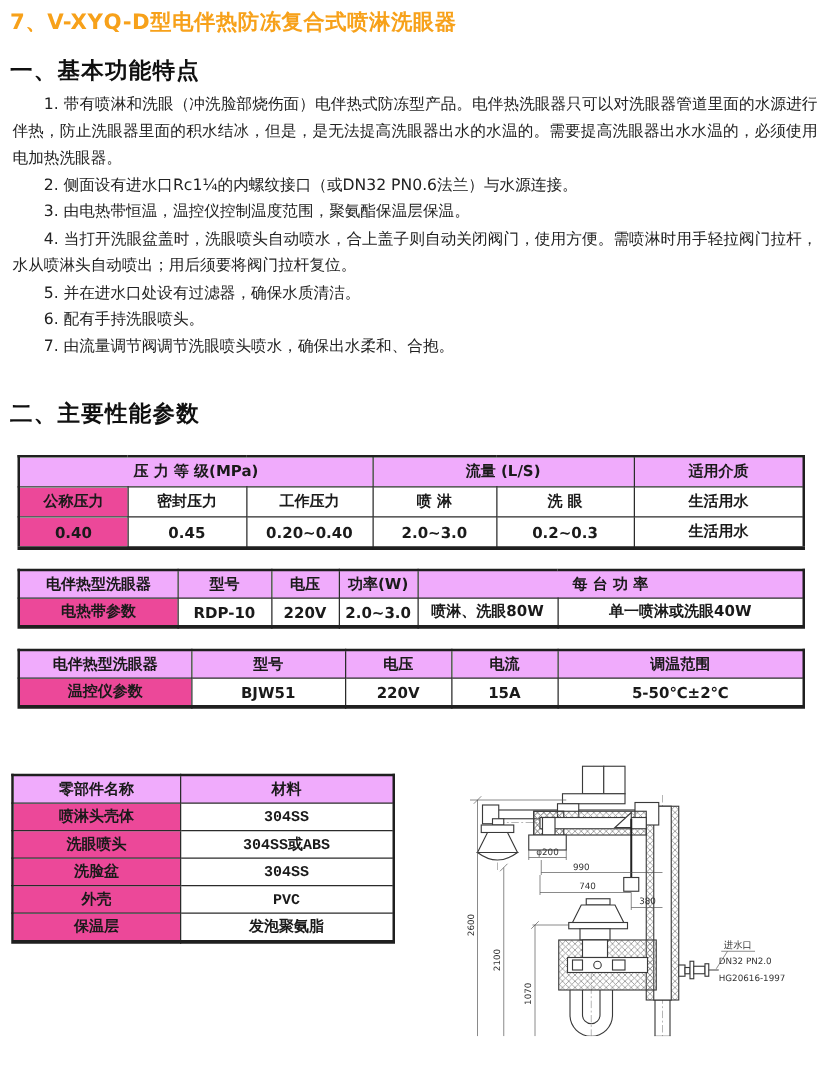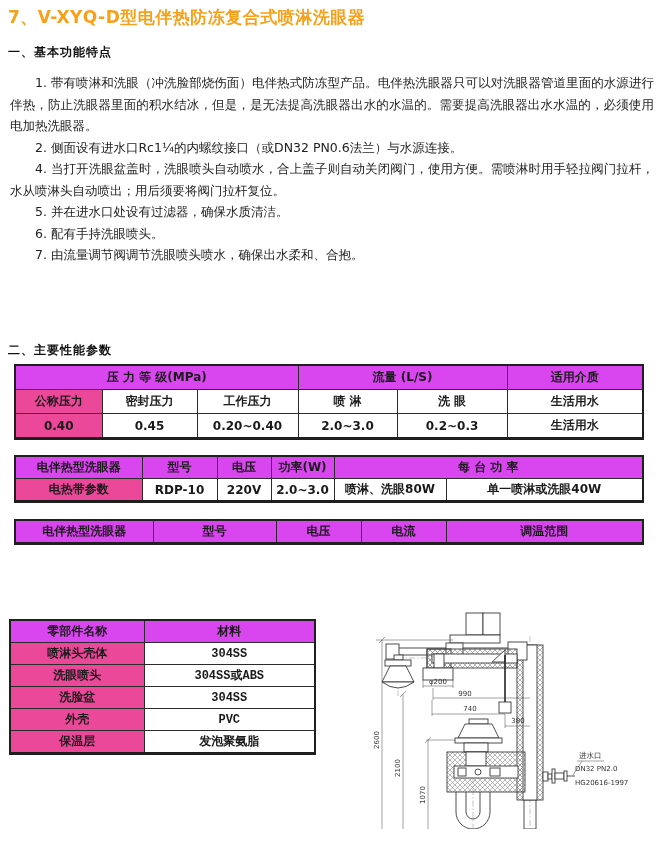--- a/index.html
+++ b/index.html
@@ -1,32 +1,32 @@
 <!DOCTYPE html>
 <html><head>
 <meta charset="utf-8">
 <style>
   html,body { margin:0; padding:0; background:#ffffff; }
   .page { position:relative; width:662px; height:829px; background:#fff;
           font-family:"DejaVu Sans","Liberation Sans",sans-serif; color:#1c1c1c; overflow:hidden; }
   .abs { position:absolute; }
 
   .doc-title { left:8px; top:6px; margin:0; font-size:17px; font-weight:bold; letter-spacing:0.5px; }
-  h2.sec { margin:0; font-size:12px; font-weight:bold; color:#101010; letter-spacing:1px; }
+  h2.sec { margin:0; font-size:18px; font-weight:bold; color:#101010; letter-spacing:1px; }
   #sec1h { left:8px; top:44px; }
-  #sec2h { left:8px; top:342px; }
+  #sec2h { left:8px; top:319px; }
   #sec3h { left:8px; top:598px; }
 
   .paras { left:10px; top:72px; width:644px; }
   .paras p { margin:0; font-size:12.5px; line-height:21.5px; text-indent:2em; text-align:justify; color:#222; }
 
   table.t { border-collapse:collapse; table-layout:fixed; border:2px solid #1f1f1f; border-bottom-width:3px; background:#fff; }
   table.t td { border:1px solid #2b2b2b; text-align:center; vertical-align:middle;
                font-size:12px; font-weight:bold; color:#1a1a1a; padding:0 2px; white-space:nowrap; overflow:hidden; }
-  table.t tr.hdr td { background:#d946ef; }
+  table.t tr.hdr td { background:#f0abfc; }
   table.t td.lbl { background:#ec4899; }
 
   #t1 { left:14px; top:364px; width:628px; }  #t1 td { height:23px; }
   #t2 { left:14px; top:455px; width:628px; }  #t2 td { height:21px; }
   #t3 { left:14px; top:519px; width:628px; }  #t3 td { height:21px; }
   #t4 { left:9px;  top:619px; width:305px;font-family:Liberation Mono, monospace; }  #t4 td { height:21px; }
 
   #drawing { left:370px; top:610px; }
   svg { display:block; }
   svg text { font-family:"DejaVu Sans","Liberation Sans",sans-serif; fill:#333; }
@@ -45,20 +45,21 @@
 
 <div class="page">
 
   <h1 class="abs doc-title" style="color:#F7A11A">7、V-XYQ-D型电伴热防冻复合式喷淋洗眼器</h1>
 
   <h2 class="abs sec" id="sec1h">一、基本功能特点</h2>
 
   <div class="abs paras">
     <p>1. 带有喷淋和洗眼（冲洗脸部烧伤面）电伴热式防冻型产品。电伴热洗眼器只可以对洗眼器管道里面的水源进行伴热，防止洗眼器里面的积水结冰，但是，是无法提高洗眼器出水的水温的。需要提高洗眼器出水水温的，必须使用电加热洗眼器。</p>
     <p>2. 侧面设有进水口Rc1¼的内螺纹接口（或DN32 PN0.6法兰）与水源连接。</p>
+    <p>3. 由电热带恒温，温控仪控制温度范围，聚氨酯保温层保温。</p>
     <p>4. 当打开洗眼盆盖时，洗眼喷头自动喷水，合上盖子则自动关闭阀门，使用方便。需喷淋时用手轻拉阀门拉杆，水从喷淋头自动喷出；用后须要将阀门拉杆复位。</p>
     <p>5. 并在进水口处设有过滤器，确保水质清洁。</p>
     <p>6. 配有手持洗眼喷头。</p>
     <p>7. 由流量调节阀调节洗眼喷头喷水，确保出水柔和、合抱。</p>
   </div>
 
   <h2 class="abs sec" id="sec2h">二、主要性能参数</h2>
 
   <table class="abs t" id="t1">
     <colgroup>
@@ -131,20 +132,27 @@
         <col style="width:197px">
       </colgroup>
     <tbody>
         <tr class="hdr">
       <td>电伴热型洗眼器</td>
       <td>型号</td>
       <td>电压</td>
       <td>电流</td>
       <td>调温范围</td>
     </tr>
+    <tr>
+      <td class="lbl">温控仪参数</td>
+      <td>BJW51</td>
+      <td>220V</td>
+      <td>15A</td>
+      <td>5-50℃±2℃</td>
+    </tr>
   </tbody>
     </table>
 
 
   <table class="abs t" id="t4">
     <colgroup>
         <col style="width:134px">
         <col style="width:171px">
       </colgroup>
     <tbody>

